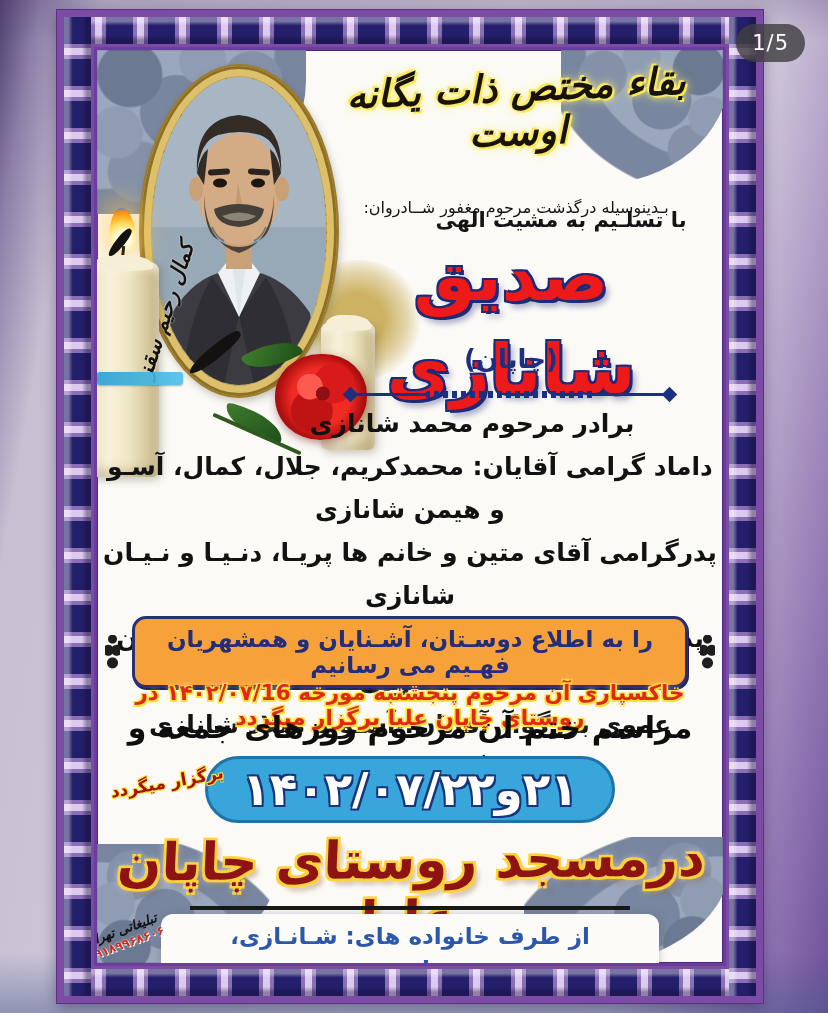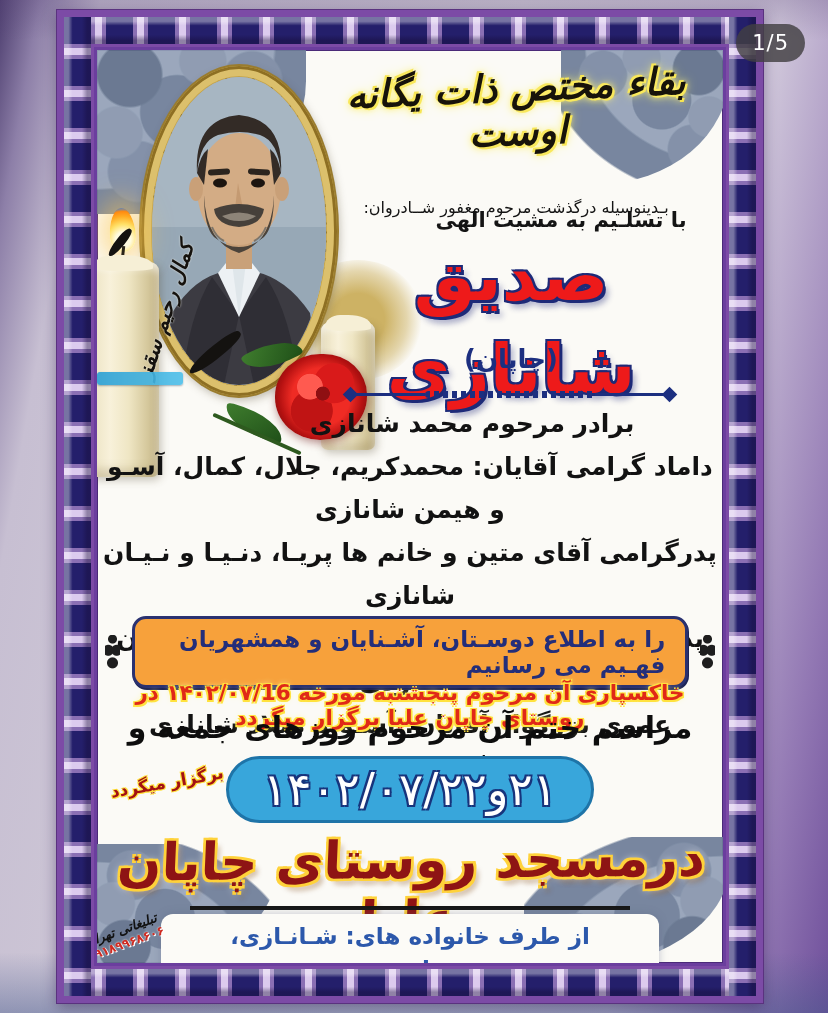--- a/index.html
+++ b/index.html
@@ -99,27 +99,27 @@
   .relations{left:4px;right:4px;top:352px;font-size:25px;font-weight:900;line-height:43px;color:#121212;}
   .relations .r1{transform:translateX(62px);}
   .notice-row{position:absolute;left:8px;right:8px;top:566px;z-index:5;display:flex;align-items:center;justify-content:center;gap:12px;}
   .fleur{width:20px;height:34px;
     background:
       radial-gradient(circle at 50% 12%, #1e1e1e 0 4px, rgba(0,0,0,0) 5px),
       radial-gradient(circle at 22% 45%, #1e1e1e 0 5px, rgba(0,0,0,0) 6px),
       radial-gradient(circle at 78% 45%, #1e1e1e 0 5px, rgba(0,0,0,0) 6px),
       radial-gradient(circle at 50% 82%, #1e1e1e 0 5px, rgba(0,0,0,0) 6px);}
   .notice{direction:rtl;background:#f7a13b;border:3px solid #2a3170;border-radius:14px;padding:7px 20px;
-    font-size:23px;font-weight:900;color:#232e7a;box-shadow:1px 2px 0 #1d2455;}
+    font-size:23px;font-weight:900;color:#232e7a;box-shadow:1px 2px 0 #1d2455;text-align:center;}
   .burial{left:0;right:0;top:630px;font-size:21.5px;font-weight:900;color:#e02818;letter-spacing:-.3px;
     text-shadow:1.5px 1.5px 0 #ffe23e,-1.5px -1.5px 0 #ffe23e,1.5px -1.5px 0 #ffe23e,-1.5px 1.5px 0 #ffe23e,0 0 6px #fff6a0;}
   .ceremony{left:0;right:0;top:660px;font-size:30px;font-weight:900;color:#0d0d0d;}
   .pill-row{position:absolute;left:0;right:0;top:706px;z-index:5;text-align:center;}
   .pill{display:inline-block;direction:rtl;background:#38a6db;border:3px solid #1e74a8;border-radius:46px;
-    padding:4px 34px;font-size:45px;font-weight:400;color:#ffffff;letter-spacing:1px;
+    padding:4px 34px;font-size:45px;font-weight:700;color:#ffffff;letter-spacing:1px;
     text-shadow:2px 2px 0 #17347c,-2px -2px 0 #17347c,2px -2px 0 #17347c,-2px 2px 0 #17347c;}
   .note-held{left:10px;top:722px;width:120px;font-size:17px;font-weight:900;color:#a31212;transform:rotate(-10deg);
     text-shadow:1px 1px 0 #ffe23e,-1px -1px 0 #ffe23e,1px -1px 0 #ffe23e,-1px 1px 0 #ffe23e;}
   .venue{left:0;right:0;top:780px;font-size:52px;font-weight:900;color:#8e1414;transform:skewX(-3deg) rotate(-.5deg);
     text-shadow:2.5px 2.5px 0 #ffd23a,-2.5px -2.5px 0 #ffd23a,2.5px -2.5px 0 #ffd23a,-2.5px 2.5px 0 #ffd23a,0 0 10px #fff,5px 6px 5px rgba(120,60,0,.35);}
   .venue-line{position:absolute;left:50%;top:856px;width:440px;height:4px;background:#161616;transform:translateX(-50%);z-index:5;}
   .families{position:absolute;left:64px;right:64px;top:864px;z-index:5;background:#fcfbf7;border-radius:12px;
     padding:6px 8px;box-shadow:0 0 8px rgba(90,100,130,.35);direction:rtl;text-align:center;}
   .families div{font-size:23px;font-weight:900;color:#2c58ab;line-height:33px;}
   .printshop{position:absolute;left:-14px;top:872px;z-index:6;transform:rotate(-20deg);text-align:center;direction:rtl;}

